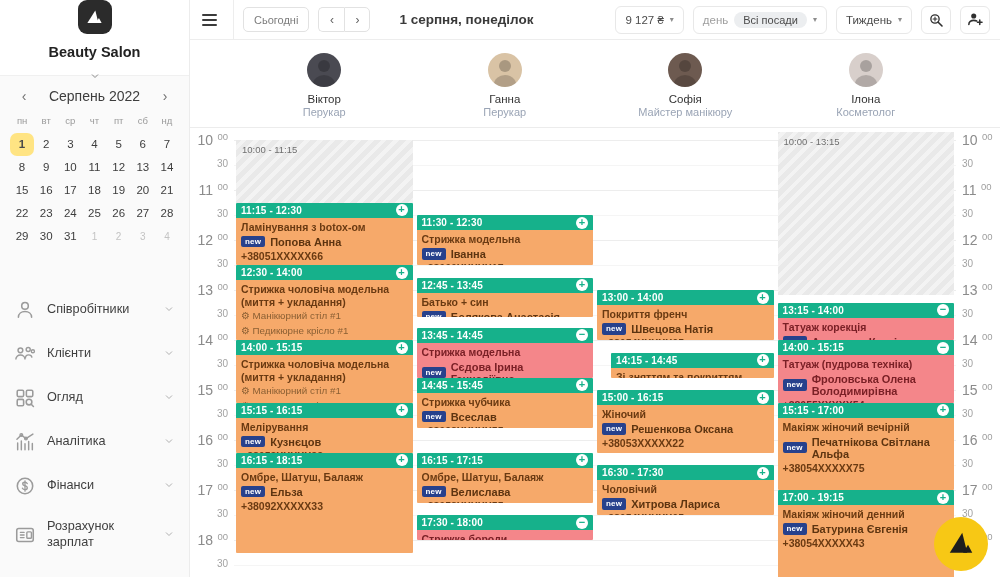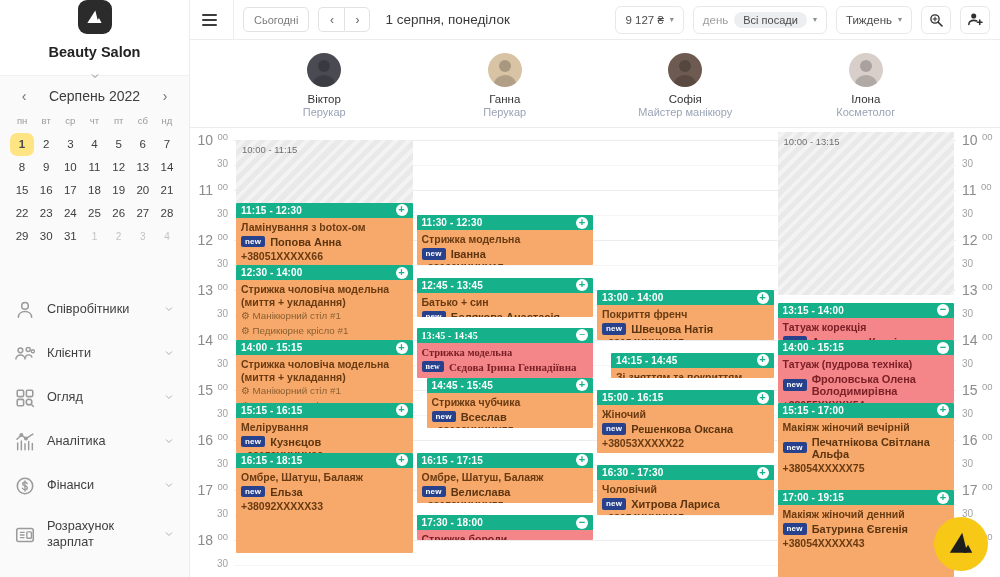--- a/index.html
+++ b/index.html
@@ -77,21 +77,21 @@
   .vdiv { width: 1px; height: 40px; background: #ededed; }
   .btn {
     border: 1px solid #e2e2e2; border-radius: 5px; background: #fff;
     height: 25px; display: flex; align-items: center; justify-content: center;
     font-size: 11px; color: #7c7c7c; padding: 0 10px; cursor: pointer; white-space: nowrap;
   }
   .navbtns { display: flex; }
   .navbtns .btn { width: 26px; padding: 0; border-radius: 0; border-right: none; color:#616161; font-size:12px;}
   .navbtns .btn:first-child { border-radius: 5px 0 0 5px; }
   .navbtns .btn:last-child { border-radius: 0 5px 5px 0; border-right: 1px solid #e2e2e2; }
-  .date-title { font-size: 13.5px; font-weight: normal; color: #3a3a3a; margin-left: 6px; }
+  .date-title { font-size: 13.5px; font-weight: bold; color: #3a3a3a; margin-left: 20px; }
   .spacer { flex: 1 1 auto; }
   .pill {
     border: 1px solid #e8e8e8; border-radius: 6px; background: #fff;
     height: 28px; display: flex; align-items: center; gap: 6px;
     padding: 0 9px; font-size: 11.5px; color: #4b4b4b; cursor: pointer; white-space: nowrap;
   }
   .pill .muted { color: #9e9e9e; }
   .chipgray {
     background: #eceef0; border-radius: 11px; padding: 2px 9px;
     font-size: 11px; color: #4b4b4b;
@@ -551,34 +551,34 @@
                 </div>
                 <div class="ebody">
                   <div class="title">Батько + син</div>
                   <div class="clientline">
                     <span class="newtag">new</span>
                     <span class="cname">Белякова Анастасія</span>
                   </div>
                   <div class="phone">+38052XXXXX33</div>
                 </div>
               </div>
-              <div class="ev pink" style="top: 199.5px; height: 50px; font-family: Liberation Serif, serif;">
+              <div class="ev pink" style="top: 199.5px; height: 50px;">
                 <div class="ehead">
                   <span class="etime">13:45 - 14:45</span>
                   <span class="estat">−</span>
                 </div>
                 <div class="ebody">
                   <div class="title">Стрижка модельна</div>
                   <div class="clientline">
                     <span class="newtag">new</span>
                     <span class="cname">Сєдова Ірина Геннадіївна</span>
                   </div>
                 </div>
               </div>
-              <div class="ev" style="top: 249.5px; height: 50px; margin-left: 10px;">
+              <div class="ev" style="top: 249.5px; height: 50px;">
                 <div class="ehead">
                   <span class="etime">14:45 - 15:45</span>
                   <span class="estat">+</span>
                 </div>
                 <div class="ebody">
                   <div class="title">Стрижка чубчика</div>
                   <div class="clientline">
                     <span class="newtag">new</span>
                     <span class="cname">Всеслав</span>
                   </div>

